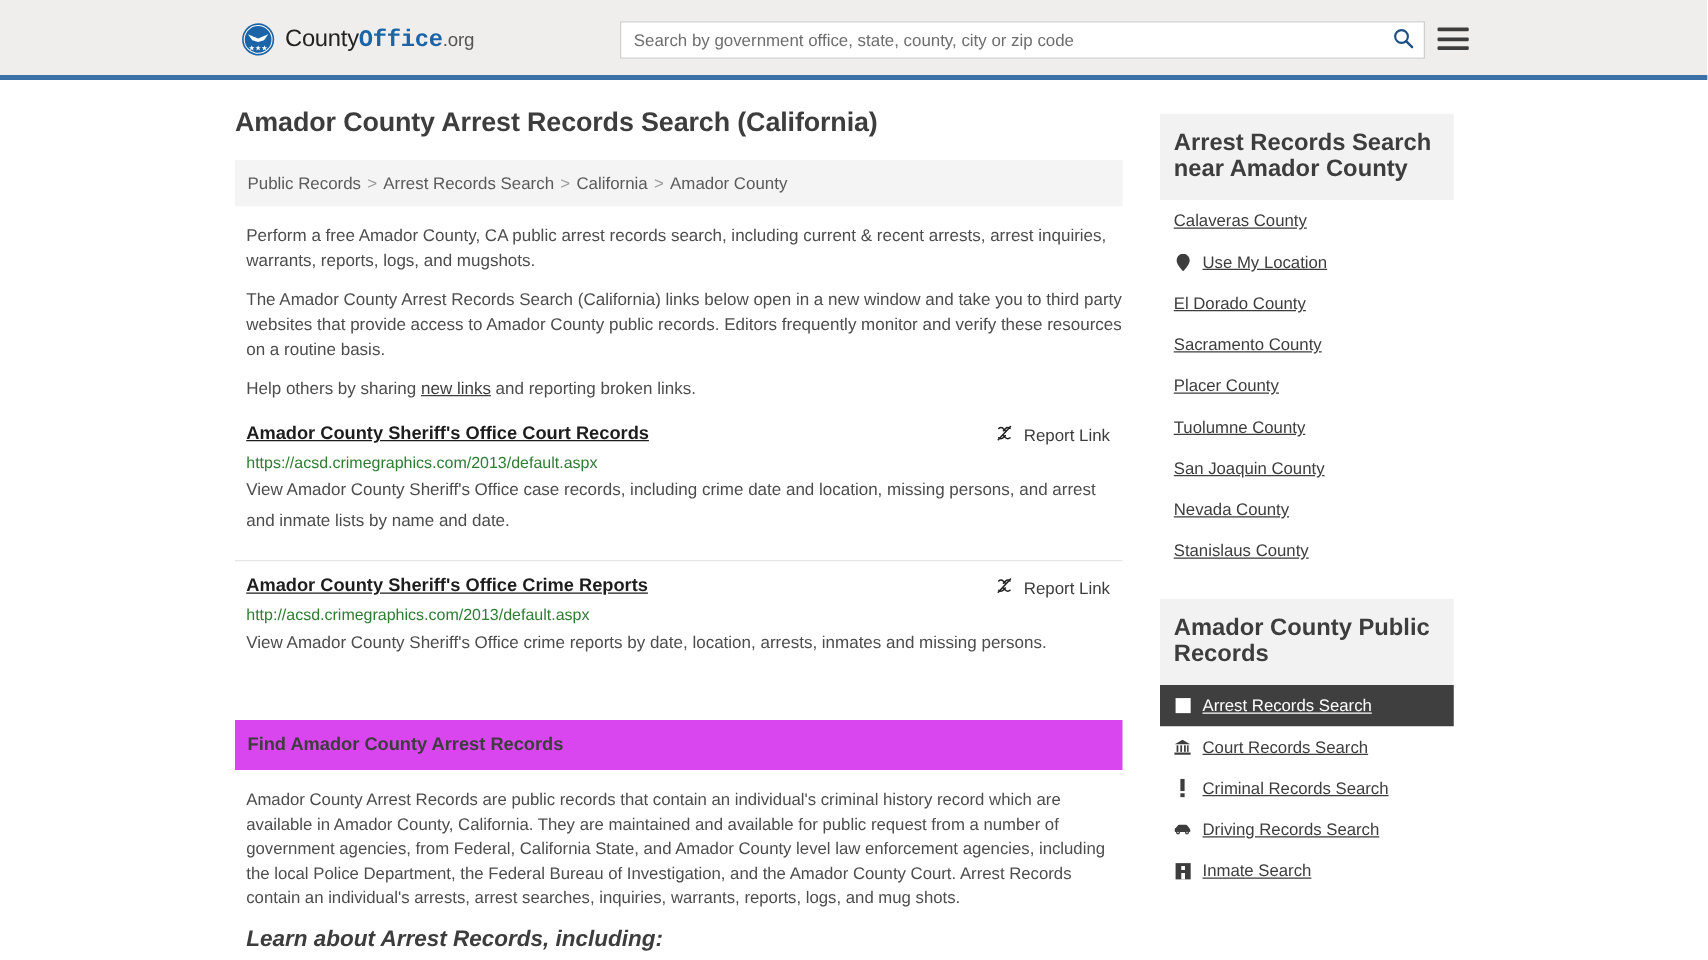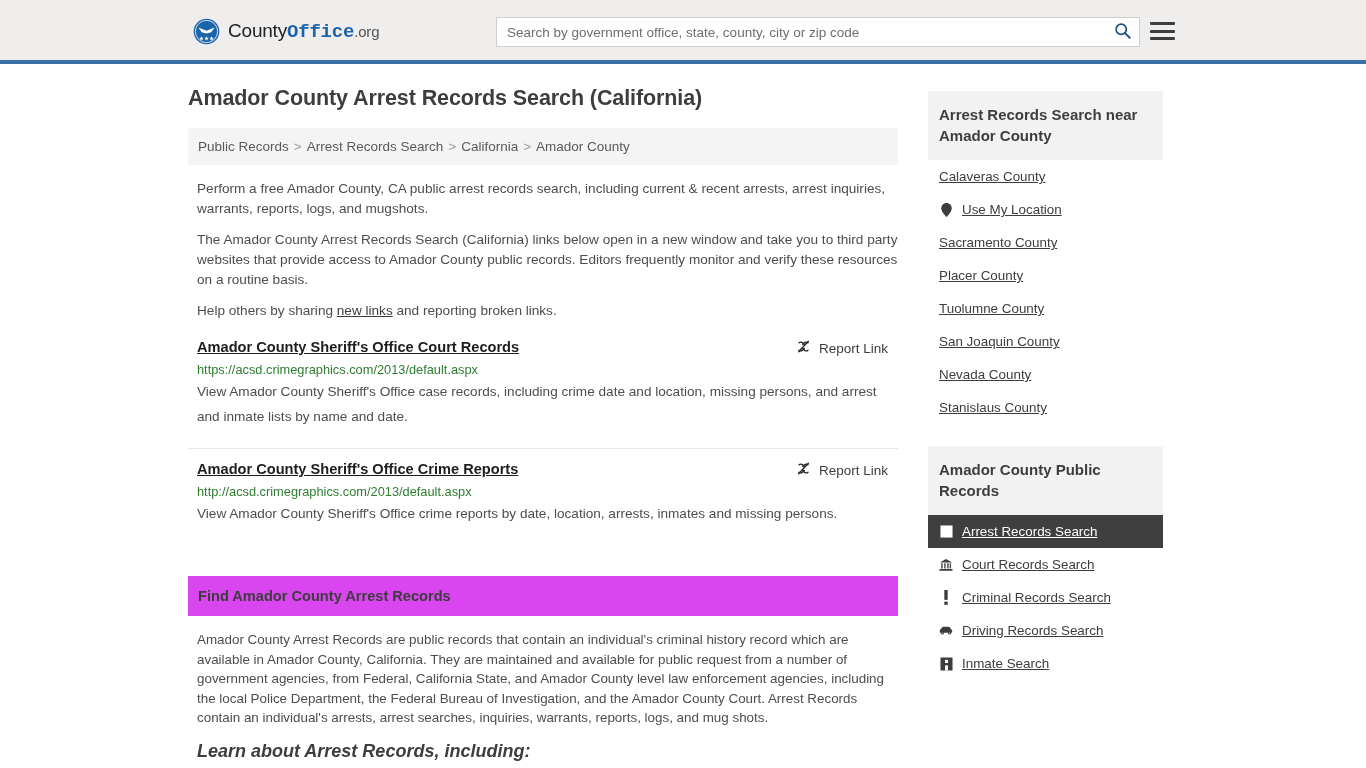--- a/index.html
+++ b/index.html
@@ -158,21 +158,21 @@
   }
   .section-body p.sub-head {
     font-weight: bold; color: #3d3d3d; font-size: 18px; font-style: italic;
   }
 
   
   .side-panel { margin-bottom: 8px; }
   .side-head {
     background: #f2f2f2;
     padding: 13px 11px 14px 11px;
-    font-size: 15px; font-weight: bold; color: #3d3d3d;
+    font-size: 19px; font-weight: bold; color: #3d3d3d;
     line-height: 21px;
   }
   .side-list { list-style: none; margin: 0; padding: 0; }
   .side-list li { display: block; }
   .side-link {
     display: flex; align-items: center; gap: 9px;
     padding: 9px 11px;
     font-size: 13.4px;
     color: #3d3d3d;
     text-decoration: none;
@@ -312,20 +312,25 @@
               <span class="side-icon">
                 <svg width="11" height="14" viewBox="0 0 12 16" aria-hidden="true">
                   <path d="M6 0 C2.7 0 0 2.7 0 6 c0 4.5 6 10 6 10 s6 -5.5 6 -10 c0 -3.3 -2.7 -6 -6 -6 z" fill="#3d3d3d"></path>
                 </svg>
               </span>
               <span class="label">Use My Location</span>
             </a>
           </li>
           <li>
               <a class="side-link" href="#">
+                <span class="label">El Dorado County</span>
+              </a>
+            </li>
+          <li>
+              <a class="side-link" href="#">
                 <span class="label">Sacramento County</span>
               </a>
             </li>
           <li>
               <a class="side-link" href="#">
                 <span class="label">Placer County</span>
               </a>
             </li>
           <li>
               <a class="side-link" href="#">

